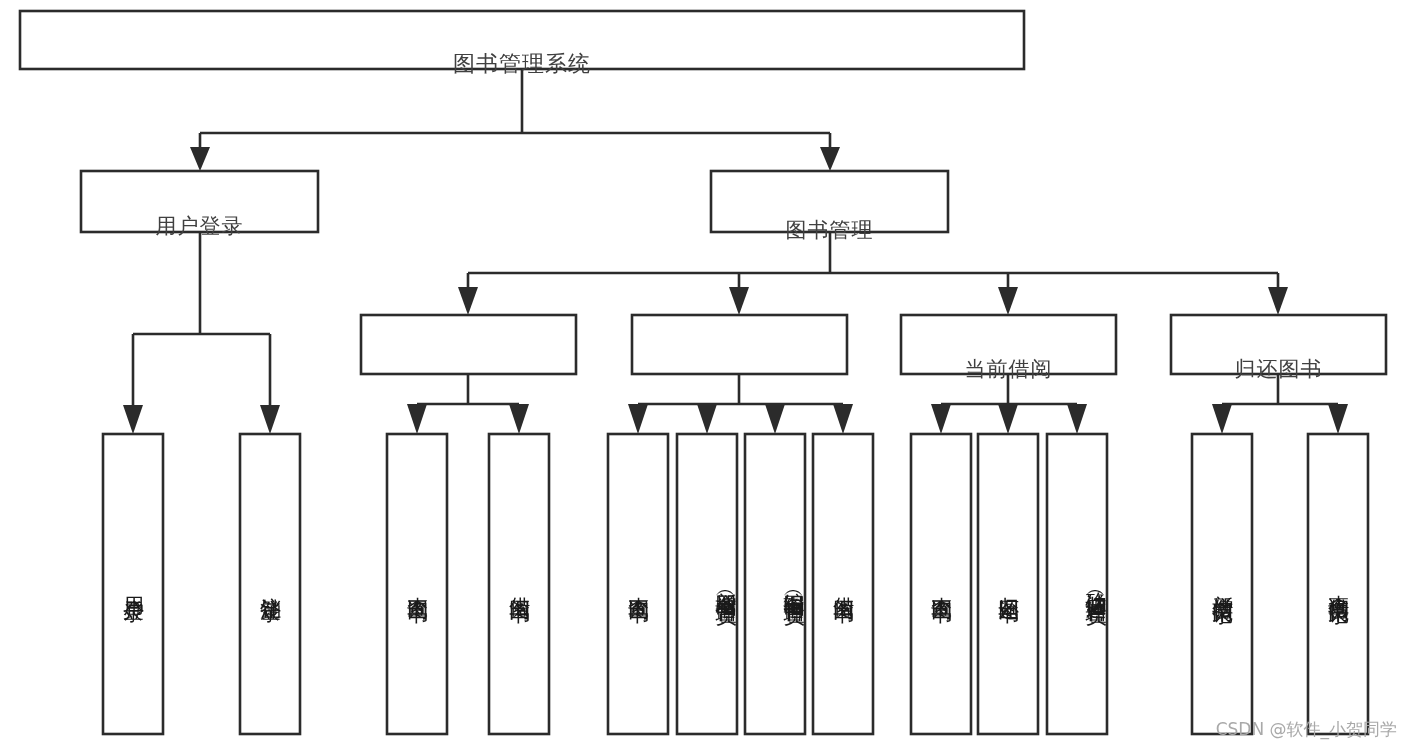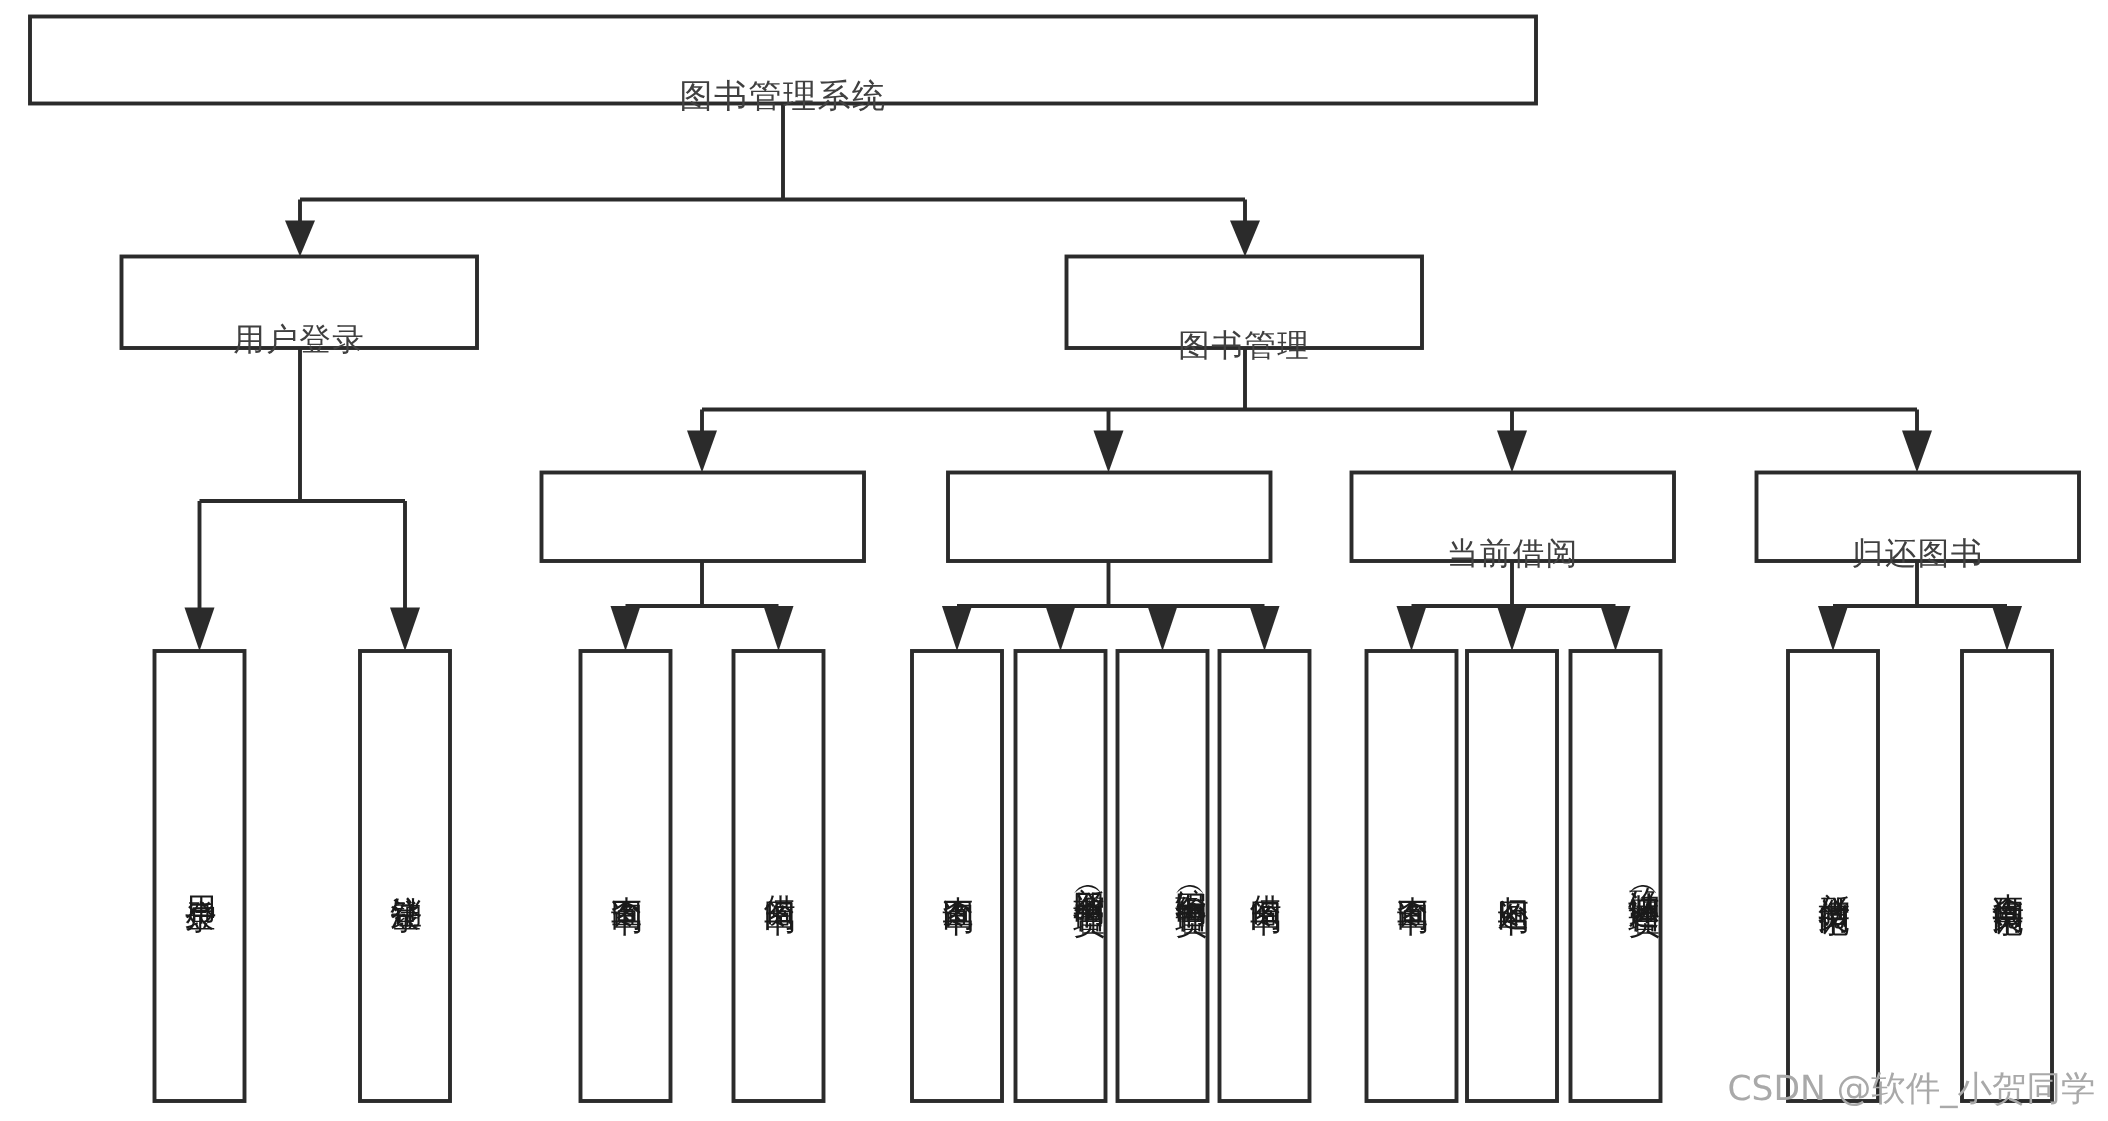--- a/index.html
+++ b/index.html
@@ -70,21 +70,21 @@
     margin-top: 24px;
   }
   .title-label {
     font-size: 22px;
   }
   .watermark {
     position: absolute;
     right: 8px;
     bottom: 6px;
     font-family: "DejaVu Sans", "Liberation Sans", sans-serif;
-    font-size: 23px;
+    font-size: 17px;
     color: #a9a9a9;
     white-space: nowrap;
     pointer-events: none;
   }
 </style>
 </head>
 <body>
 
 <div id="diagram-root">
 

